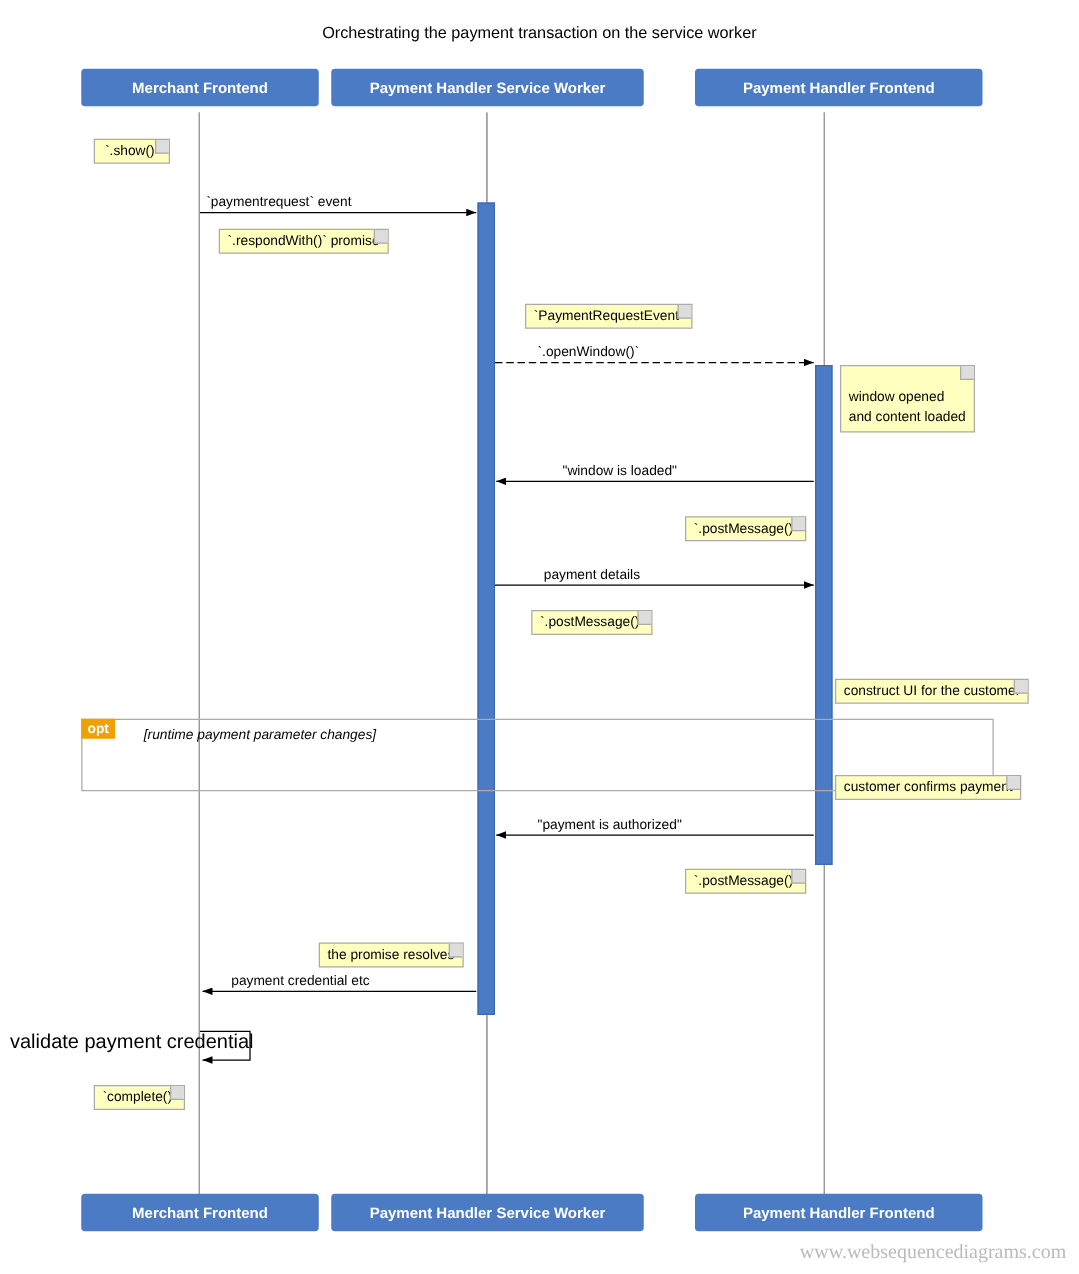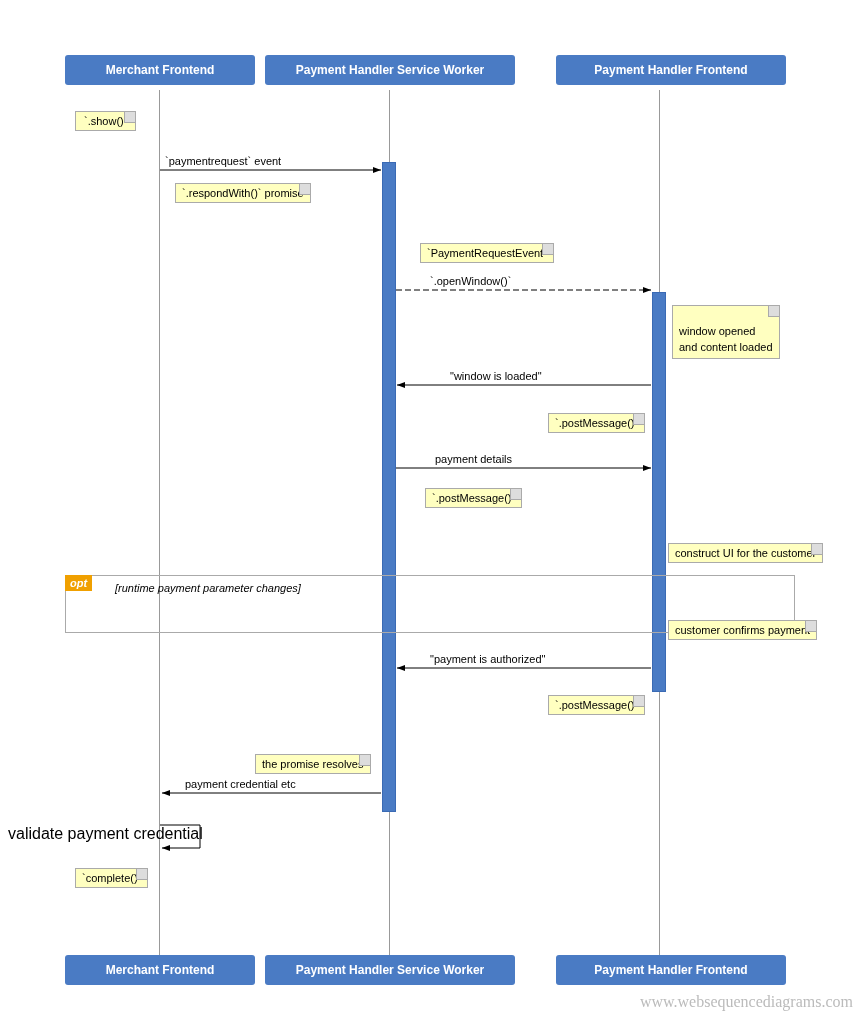--- a/index.html
+++ b/index.html
@@ -87,21 +87,20 @@
     }
 
     .opt-label {
       position: absolute;
       background: #f0a000;
       color: #fff;
       font-family: Arial, sans-serif;
       font-size: 11px;
       font-weight: bold;
       padding: 2px 5px;
-      font-style: italic;
     }
 
     
     .footer-label {
       position: absolute;
       background: #4a7bc4;
       color: #fff;
       font-family: Arial, sans-serif;
       font-size: 12px;
       font-weight: bold;
@@ -127,20 +126,21 @@
       width: 863px;
       height: 1019px;
       pointer-events: none;
     }
   </style>
 </head>
 <body>
 
 <div id="diagram-container">
 
+  <div class="page-title">Orchestrating the payment transaction on the service worker</div>
 
   <div class="lifeline-header" style="left:65px; top:55px; width:190px;">
     <span>Merchant Frontend</span>
   </div>
   <div class="lifeline-header" style="left:265px; top:55px; width:250px;">
     <span>Payment Handler Service Worker</span>
   </div>
   <div class="lifeline-header" style="left:556px; top:55px; width:230px;">
     <span>Payment Handler Frontend</span>
   </div>
@@ -158,21 +158,21 @@
   </div>
 
   <div class="note-box" style="left:175px; top:183px;">
     <span>`.respondWith()` promise</span>
   </div>
 
   <div class="note-box" style="left:420px; top:243px;">
     <span>`PaymentRequestEvent`</span>
   </div>
 
-  <div class="note-box" style="left:672px; top:305px; white-space:pre-line; line-height:1.4;">
+  <div class="note-box" style="left:672px; top:292px; white-space:pre-line; line-height:1.4;">
     <span>window opened<br>and content loaded</span>
   </div>
 
   <div class="note-box" style="left:548px; top:413px;">
     <span>`.postMessage()`</span>
   </div>
 
   <div class="note-box" style="left:425px; top:488px;">
     <span>`.postMessage()`</span>
   </div>

